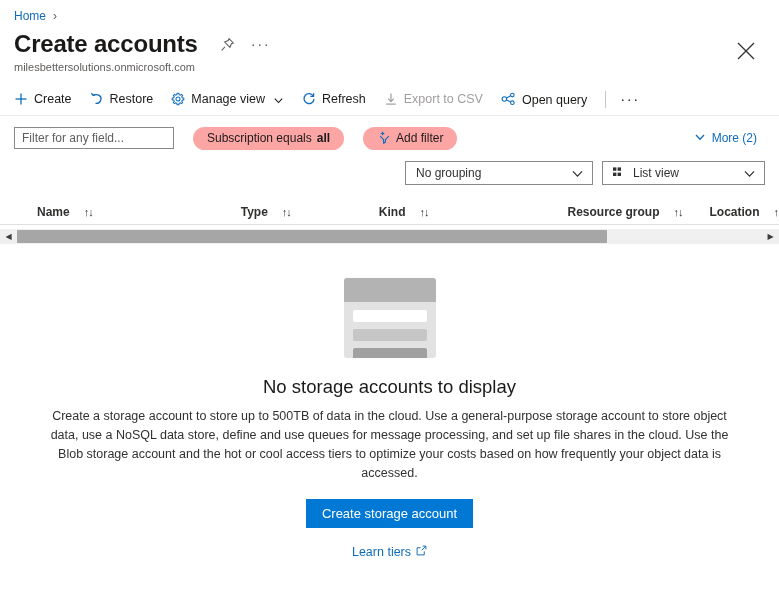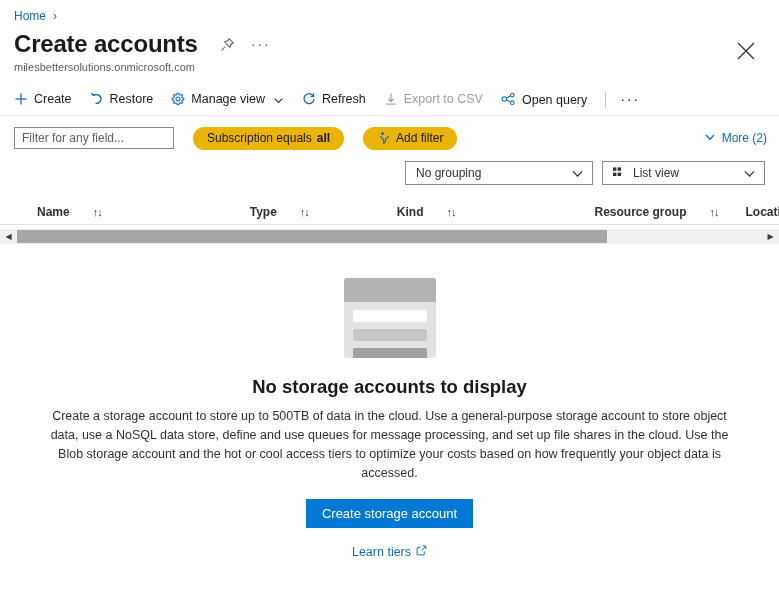--- a/index.html
+++ b/index.html
@@ -151,40 +151,40 @@
   }
   .filter-input::placeholder {
     color: #605e5c;
     opacity: 1;
   }
   .chip {
     display: flex;
     align-items: center;
     gap: 5px;
     height: 23px;
-    background: #eab308;
+    background: #fca5a5;
     border-radius: 12px;
     padding: 0 14px;
     margin-left: 19px;
     font-size: 12px;
     color: #1b1a19;
     cursor: pointer;
     white-space: nowrap;
   }
   .chip b {
     font-weight: bold;
   }
   .chip-icon {
     display: flex;
     align-items: center;
     color: #0f6cbd;
   }
   .more-link {
     position: absolute;
-    right: 12px;
+    right: 22px;
     display: flex;
     align-items: center;
     gap: 6px;
     color: #0f6cbd;
     font-size: 12px;
     cursor: pointer;
   }
 
   
   .selectrow {
@@ -231,21 +231,21 @@
     border-bottom: 1px solid #e1dfdd;
     font-size: 12px;
     font-weight: bold;
     color: #323130;
     padding-bottom: 5px;
     box-sizing: border-box;
   }
   .th {
     display: flex;
     align-items: center;
-    gap: 23px;
+    gap: 14px;
     white-space: nowrap;
   }
   .sort-glyph {
     font-weight: normal;
     font-size: 11px;
     color: #323130;
     letter-spacing: -1px;
   }
 
   
@@ -311,21 +311,21 @@
     height: 12px;
     border-radius: 2px;
     margin-bottom: 7px;
   }
   .illu-row.white { background: #ffffff; }
   .illu-row.light { background: #c6c6c6; }
   .illu-row.dark  { background: #a0a0a0; }
 
   .empty-title {
     font-size: 18.5px;
-    font-weight: bold;
+    font-weight: normal;
     color: #1b1a19;
     margin-top: 18px;
   }
   .empty-desc {
     width: 686px;
     margin: 9px auto 0 auto;
     font-size: 12.5px;
     line-height: 19px;
     color: #323130;
     text-align: center;

